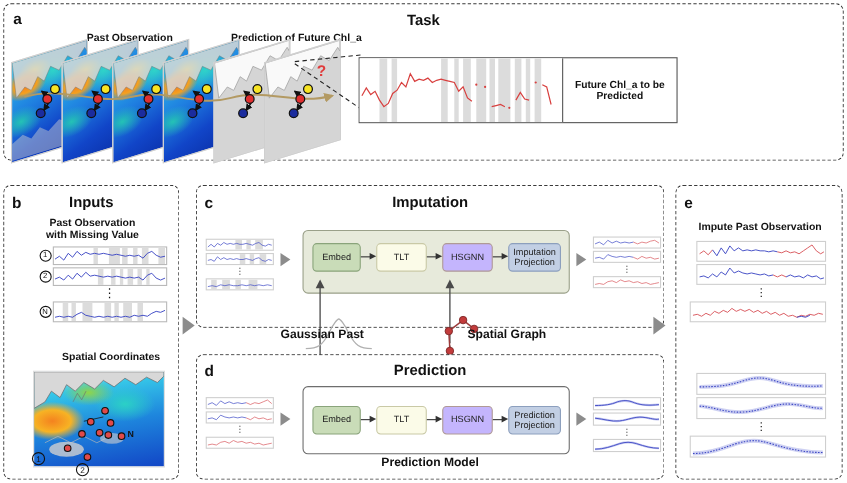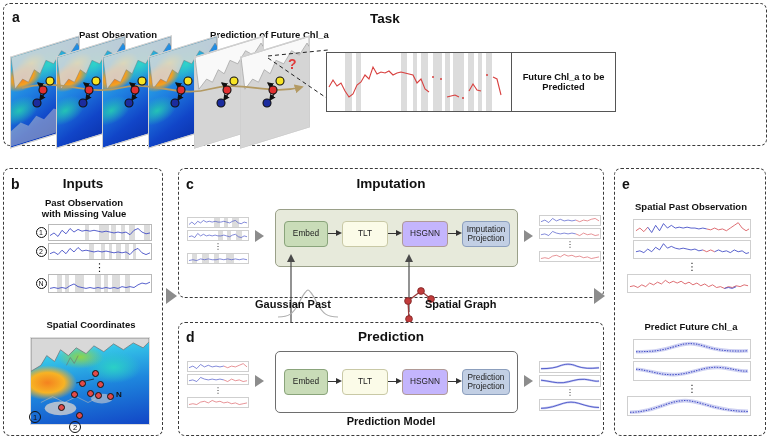--- a/index.html
+++ b/index.html
@@ -112,21 +112,21 @@
     width: 14px; flex: none; font-size: 8.5px; color:#111;
     display:flex; align-items:center; justify-content:center;
   }
   .circnum {
     display:inline-flex; align-items:center; justify-content:center;
     width: 11px; height: 11px; border: 1px solid #111; border-radius: 50%;
     font-size: 7px; line-height:1;
   }
   .b-plot { position: relative; flex: 1; height: 17px; border: 0.8px solid #b9b9b9; background:#fff; overflow:hidden; }
   .vdots { text-align:center; font-size: 11px; color:#111; letter-spacing:1px; line-height:6px; padding: 3px 0 4px 14px;}
-  #b-coord-label { left: 14px; top: 150px; width: 146px; }
+  #b-coord-label { left: 24px; top: 150px; width: 146px; }
   #b-map {
     position: absolute; left: 26px; top: 168px; width: 120px; height: 88px;
     overflow: hidden; border: 0.6px solid #ddd;
     background:
       radial-gradient(ellipse 32% 26% at 14% 52%, #f4821f 0%, #f7b324 45%, rgba(247,179,36,0) 78%),
       radial-gradient(ellipse 26% 18% at 42% 22%, #8fd44a 0%, rgba(143,212,74,0) 76%),
       radial-gradient(ellipse 30% 24% at 70% 34%, #2bd0c6 0%, rgba(43,208,198,0) 78%),
       linear-gradient(170deg, #bfe9f5 0%, #35c6e8 22%, #1e86dd 55%, #1246c6 100%);
   }
   .bnode {
@@ -601,22 +601,21 @@
           <path d="M1,10 C10,10 16,7 24,4 C30,2 34,2 40,4 C48,7 54,9 61,9" fill="none" stroke="#3b46c4" stroke-width="0.9"></path>
         </svg>
       </div>
     </div>
   </div>
 
   <div class="tri" style="left:594px;top:288px;"></div>
 
   <div class="panel" id="panel-e">
     <div class="panel-letter" id="panel-e-letter">e</div>
-    <div class="sub-title" id="e-impute-label">Spatial Past Observation</div>
-    <div class="sub-title" id="e-predict-label">Predict Future Chl_a</div>
+    <div class="sub-title" id="e-impute-label">Impute Past Observation</div>
 
     <div class="e-stack-a">
       <div class="e-plot">
         <svg style="position:absolute;inset:0;width:100%;height:100%" viewBox="0 0 118 19" preserveAspectRatio="none">
           <polyline fill="none" stroke="#d8545a" stroke-width="0.9" points="2,12 6,9 10,13 14,8"></polyline>
           <polyline fill="none" stroke="#3b46c4" stroke-width="0.9" points="14,8 18,14 22,6 26,12 30,4 34,9 38,6 42,9 46,8 50,9 54,8 58,9 62,9 66,10 70,9 74,10"></polyline>
           <polyline fill="none" stroke="#d8545a" stroke-width="0.9" points="74,10 78,11 82,9 86,11 90,10 94,12 98,9 102,6 106,3 110,9 114,12 117,10"></polyline>
         </svg>
       </div>
       <div class="e-plot">

